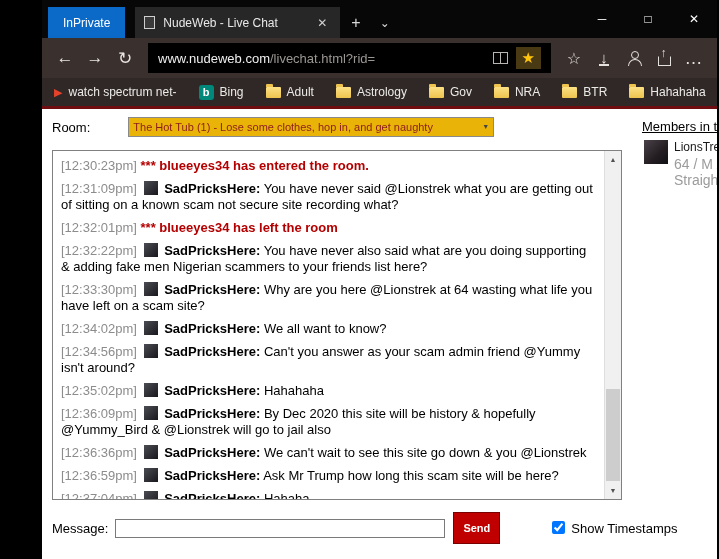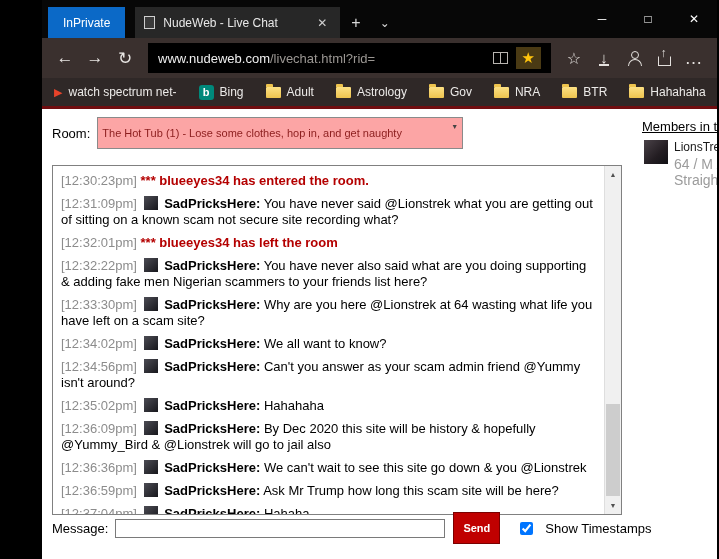--- a/index.html
+++ b/index.html
@@ -57,56 +57,56 @@
   .fav { display: flex; align-items: center; gap: 6px; color: #eceae8; font-size: 12px; white-space: nowrap; }
   .fav-icon { display: inline-flex; align-items: center; justify-content: center; }
   .icon-play-icon { color: #e8432a; font-size: 11px; }
   .icon-bing-icon { width: 15px; height: 15px; background: #00897b; color: #fff; border-radius: 3px; font-size: 11px; font-weight: bold; }
   .icon-folder-icon { width: 15px; height: 11px; background: linear-gradient(#fce084, #eec44e); border-radius: 1px; position: relative; }
   .icon-folder-icon::before { content: ""; position: absolute; top: -3px; left: 0; width: 7px; height: 3px; background: #eec44e; border-radius: 1px 1px 0 0; }
 
   
   .content { flex: 1; background: #fff; position: relative; color: #000; overflow: hidden; }
 
-  .room-row { position: absolute; top: 8px; left: 10px; display: flex; align-items: center; font-size: 13px; }
+  .room-row { position: absolute; top: 8px; left: 10px; display: flex; align-items: center; font-size: 13px; gap: 31px; }
   .select-wrap { position: relative; margin-left: 7px; }
   .room-select {
-    width: 366px; height: 32px; font-family: "Liberation Sans", sans-serif; font-size: 11px;
-    color: #8b1d1d; background: #fca5a5; border: 1px solid #8a8a8a; appearance: none; -webkit-appearance: none;
+    width: 366px; height: 20px; font-family: "Liberation Sans", sans-serif; font-size: 11px;
+    color: #8b1d1d; background: #eab308; border: 1px solid #8a8a8a; appearance: none; -webkit-appearance: none;
     padding: 0 18px 0 4px;
   }
   .select-wrap::after { content: "▼"; position: absolute; right: 5px; top: 6px; font-size: 7px; color: #444; pointer-events: none; }
 
   .members-heading { position: absolute; left: 600px; top: 10px; font-size: 13px; text-decoration: underline; white-space: nowrap; }
   .member { position: absolute; left: 602px; top: 31px; display: flex; gap: 6px; }
   .member-avatar { width: 24px; height: 24px; background: linear-gradient(135deg, #4a4248 0%, #231d22 60%, #101014 100%); flex: none; }
   .member-name { font-size: 12px; color: #1a1a1a; }
   .member-details { font-size: 14px; color: #9b9b9b; margin-top: 2px; }
 
-  .chatbox { position: absolute; left: 10px; top: 56px; width: 570px; height: 350px; border: 1px solid #808080; background: #fff; }
+  .chatbox { position: absolute; left: 10px; top: 41px; width: 570px; height: 350px; border: 1px solid #808080; background: #fff; }
   .chat-messages { position: absolute; top: 7px; left: 8px; right: 24px; bottom: 0; overflow: hidden; font-size: 13px; line-height: 16px; }
   .msg { margin-bottom: 7px; }
   .time { color: #8c8c8c; }
   .mini-avatar { display: inline-block; width: 14px; height: 14px; background: linear-gradient(135deg, #4c4c54, #17171c); vertical-align: -2px; margin: 0 3px; }
   .author { font-weight: bold; }
   .sys { color: var(--system_red, #b40000); font-weight: bold; }
 
   .chat-scrollbar { position: absolute; top: 0; right: 0; bottom: 0; width: 17px; background: #f0f0f0; border-left: 1px solid #dedede; }
   .scroll-btn { position: absolute; left: 0; right: 0; height: 17px; display: flex; align-items: center; justify-content: center; font-size: 7px; color: #505050; background: #f0f0f0; }
   .scroll-btn.up { top: 0; }
   .scroll-btn.down { bottom: 0; }
   .scroll-thumb { position: absolute; left: 1px; right: 1px; bottom: 18px; height: 92px; background: #cdcdcd; }
 
   .compose-row { position: absolute; left: 10px; top: 403px; display: flex; align-items: center; font-size: 13px; }
   .message-input { width: 330px; height: 19px; border: 1px solid #7a7a7a; font-family: "Liberation Sans", sans-serif; font-size: 12px; padding: 0 3px; margin-left: 7px; background: #fff; }
   .send-btn {
     margin-left: 8px; background: var(--send_red, #c00000); color: #fff; border: 1px solid #7a0000;
     font-family: "Liberation Sans", sans-serif; font-size: 11px; font-weight: bold; height: 32px; padding: 0 9px;
   }
-  .timestamps-wrap { margin-left: 20px; display: flex; align-items: center; gap: 12px; }
+  .timestamps-wrap { margin-left: 52px; display: flex; gap: 6px; }
   .timestamps-wrap input { width: 13px; height: 13px; }
 </style>
 </head>
 <body>
 
 <div class="window">
 
   <div class="titlebar">
     <div class="inprivate">InPrivate</div>
     <div class="tab">

